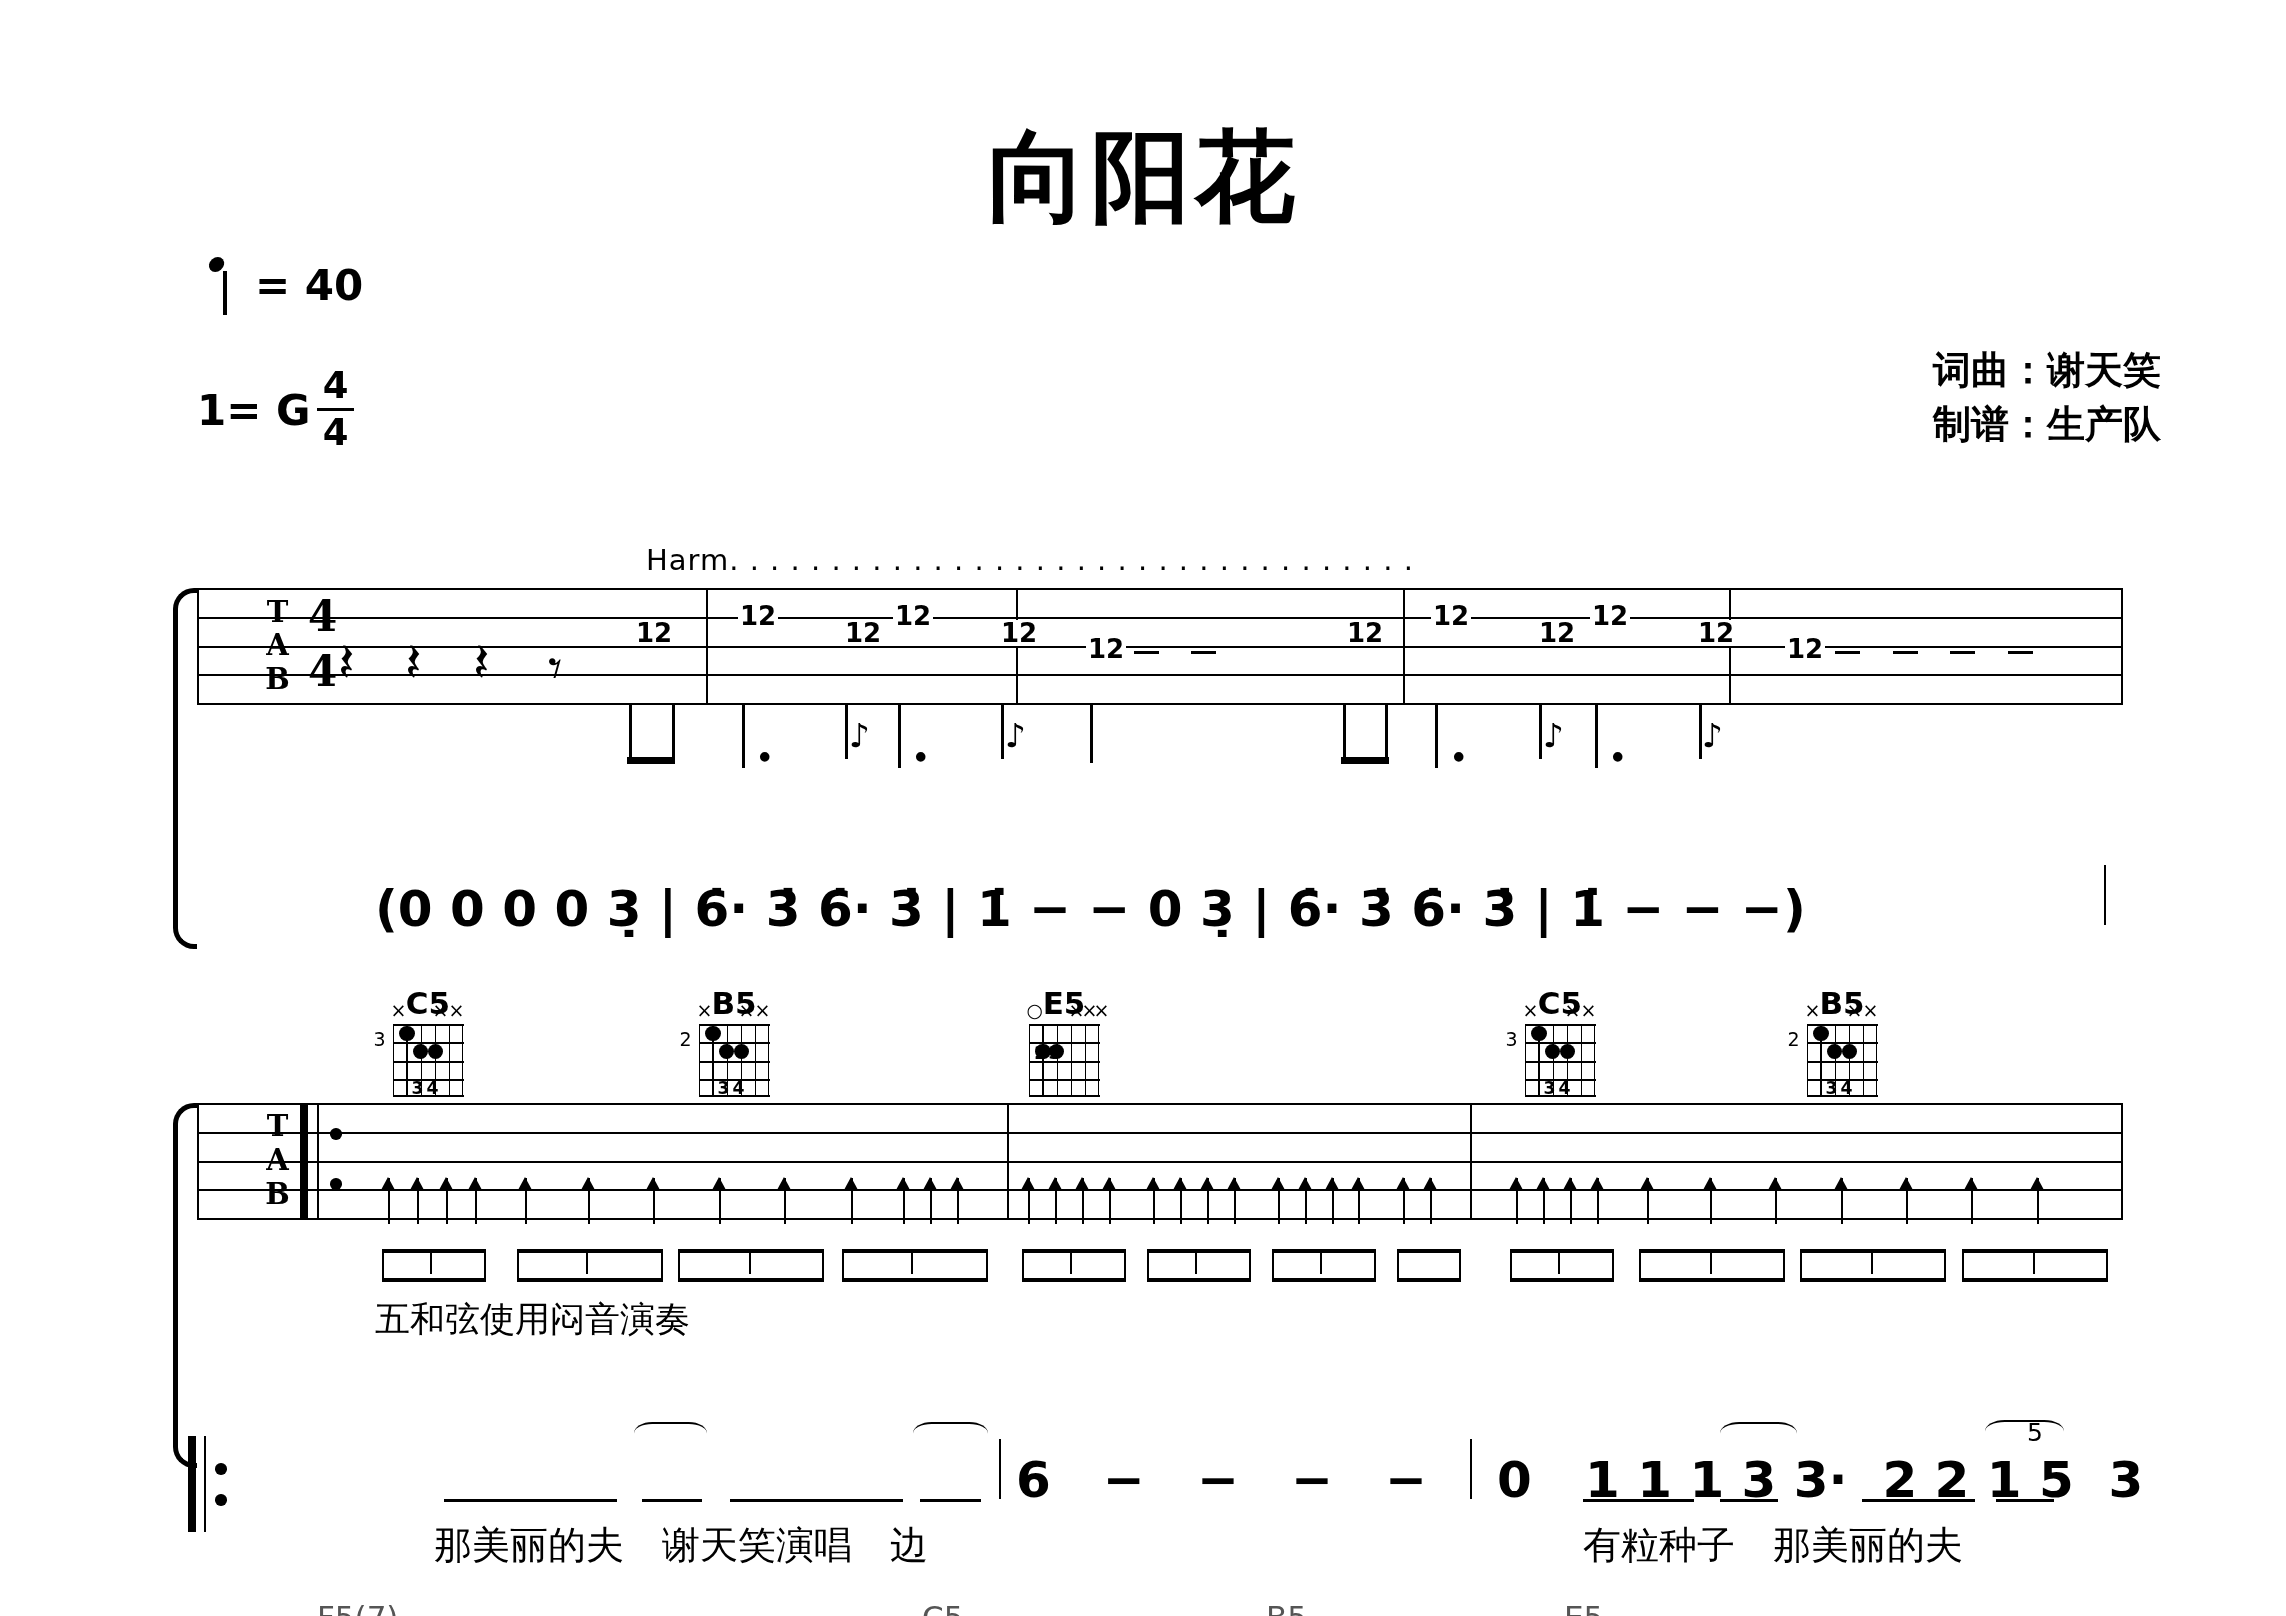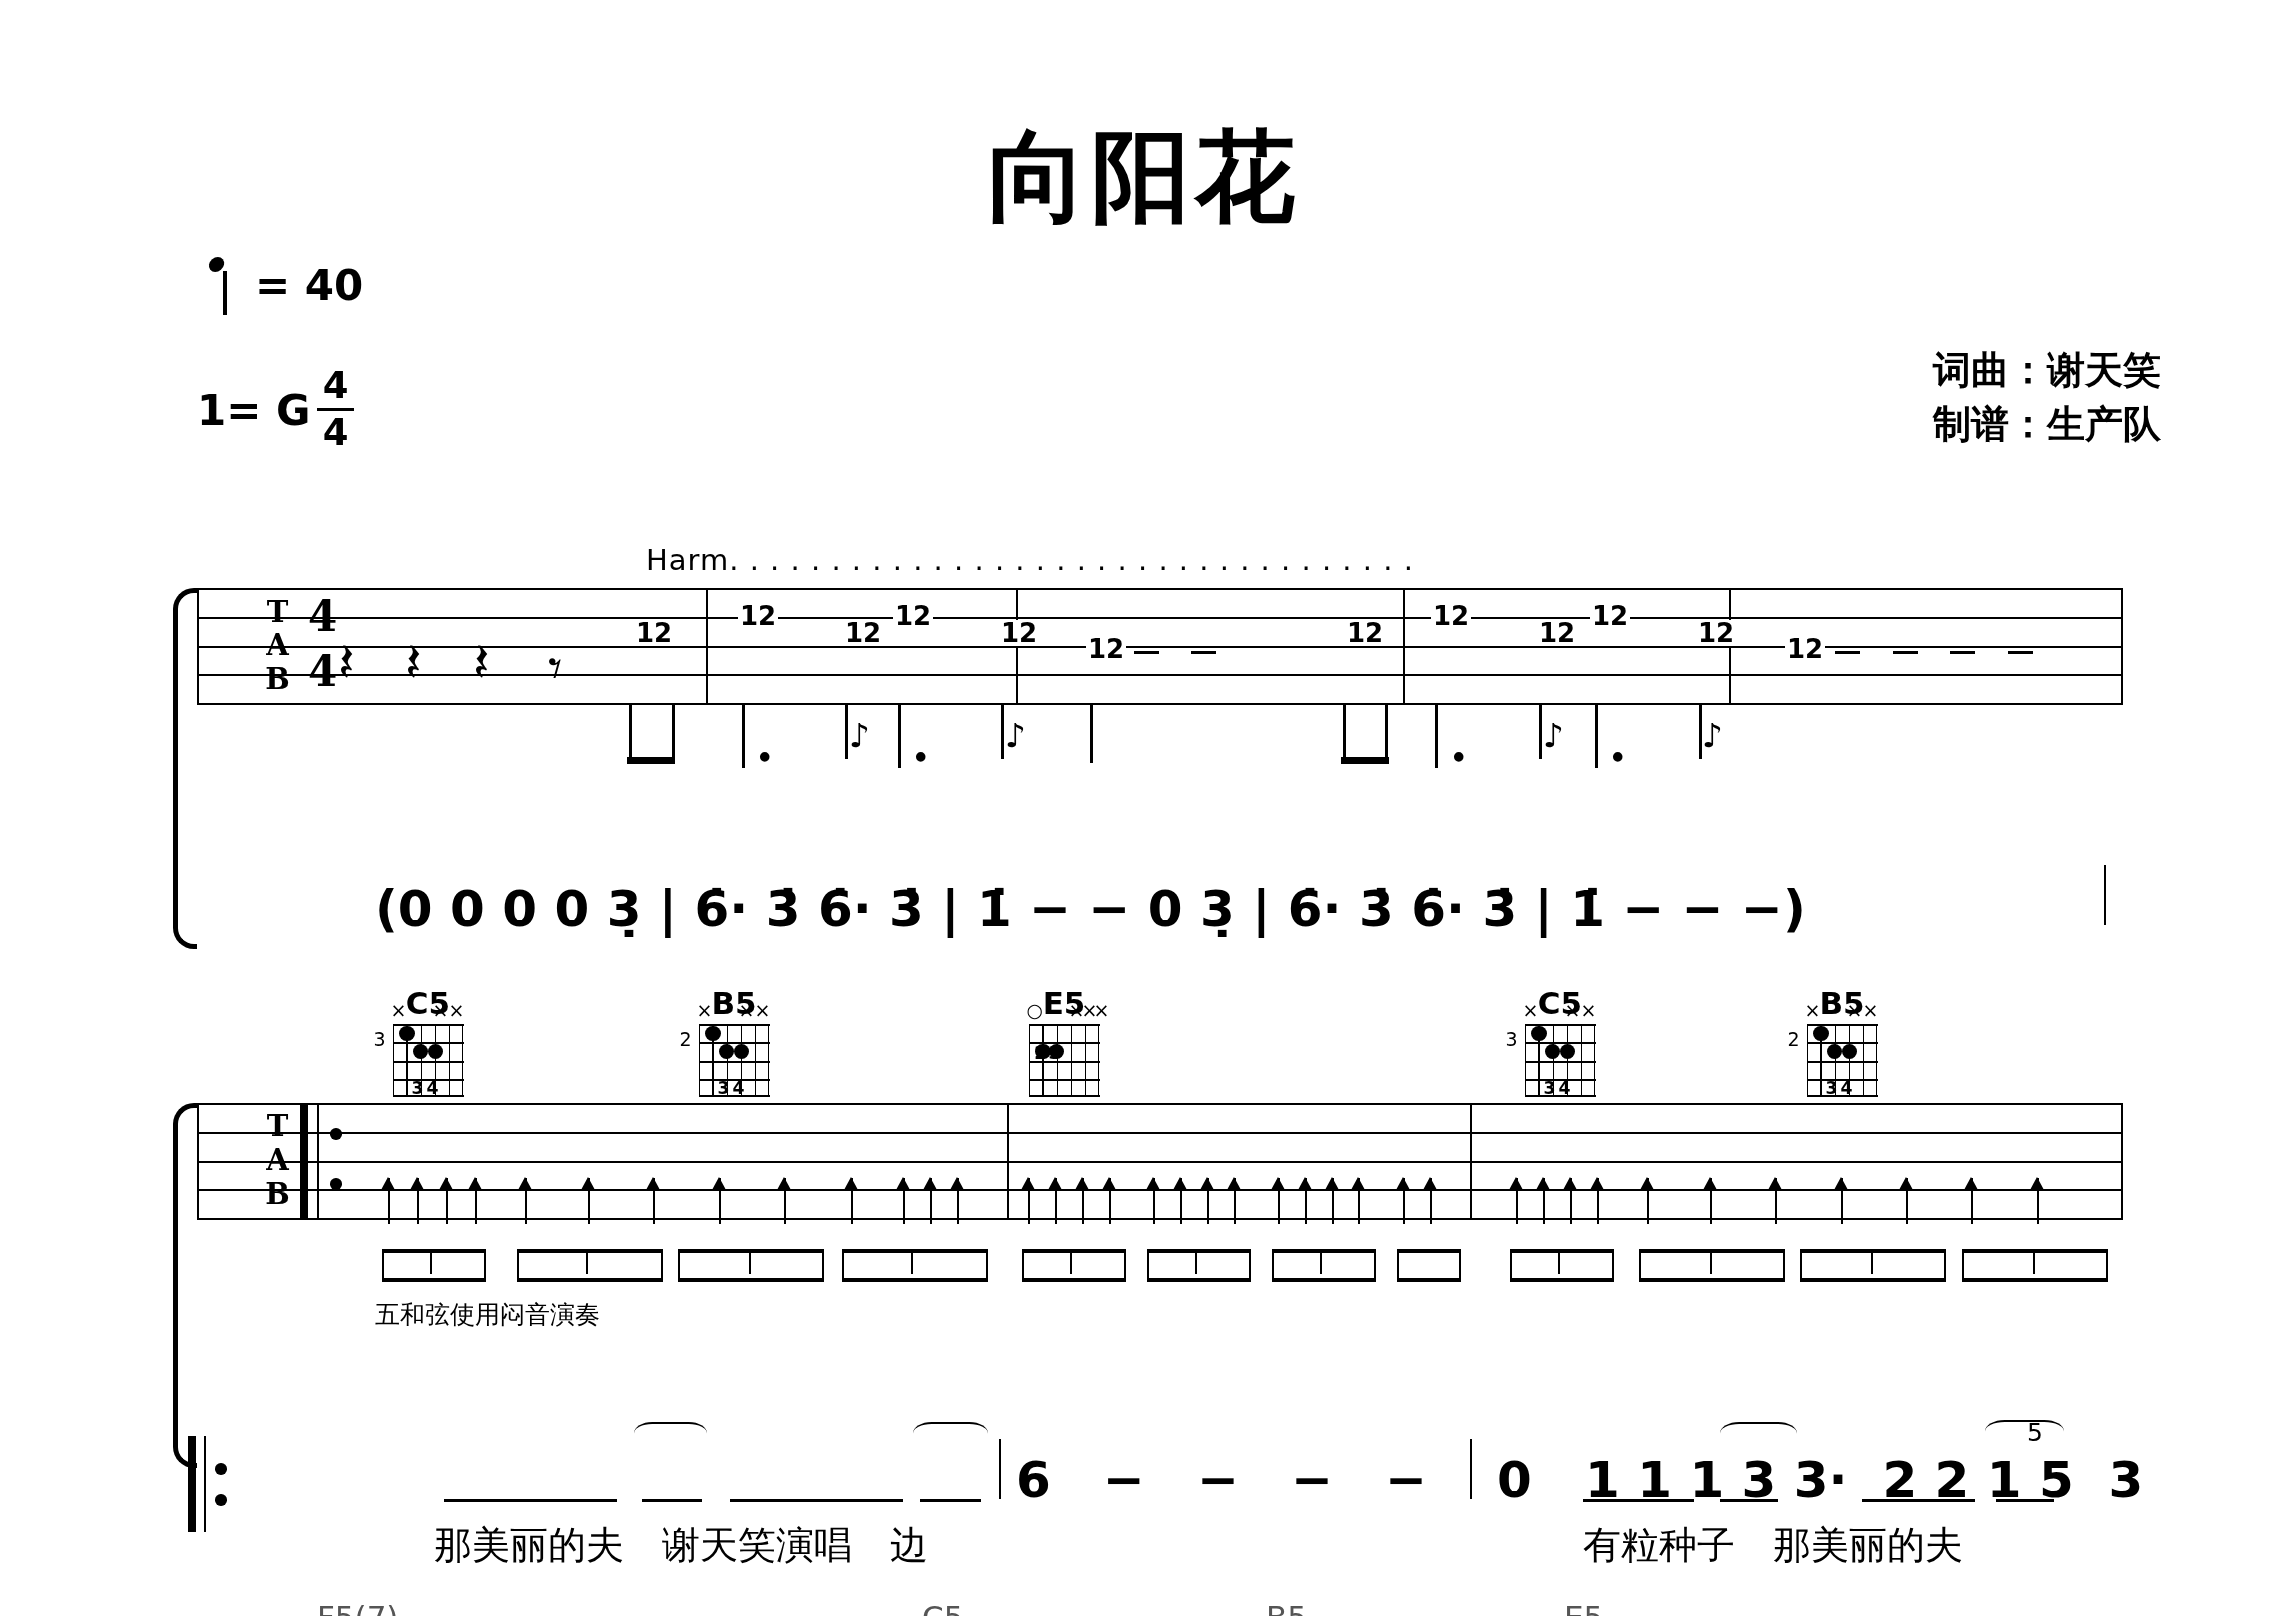--- a/index.html
+++ b/index.html
@@ -122,21 +122,21 @@
   
   .arrow { position:absolute; width:1.9px; background:#000; }
   .arrow:before {
     content:""; position:absolute; top:-1px; left:-6.7px;
     border-left:7.7px solid transparent; border-right:7.7px solid transparent;
     border-bottom:13.4px solid #000;
   }
 
   .note-text {
     position:absolute; font-family:"DejaVu Sans", sans-serif;
-    font-size:25px; line-height:1;
+    font-size:35px; line-height:1;
   }
 
   .repeat-dots { position:absolute; }
   .repeat-dots i { position:absolute; display:block; width:11.5px; height:11.5px; background:#000; border-radius:50%; }
 
   .tie { position:absolute; border-top:2.9px solid #000; border-radius:50%/100%;
          height:21px; border-left:none; border-right:none; border-bottom:none; }
 
   .underline1 { position:absolute; background:#000; height:2.9px; }
 </style>

